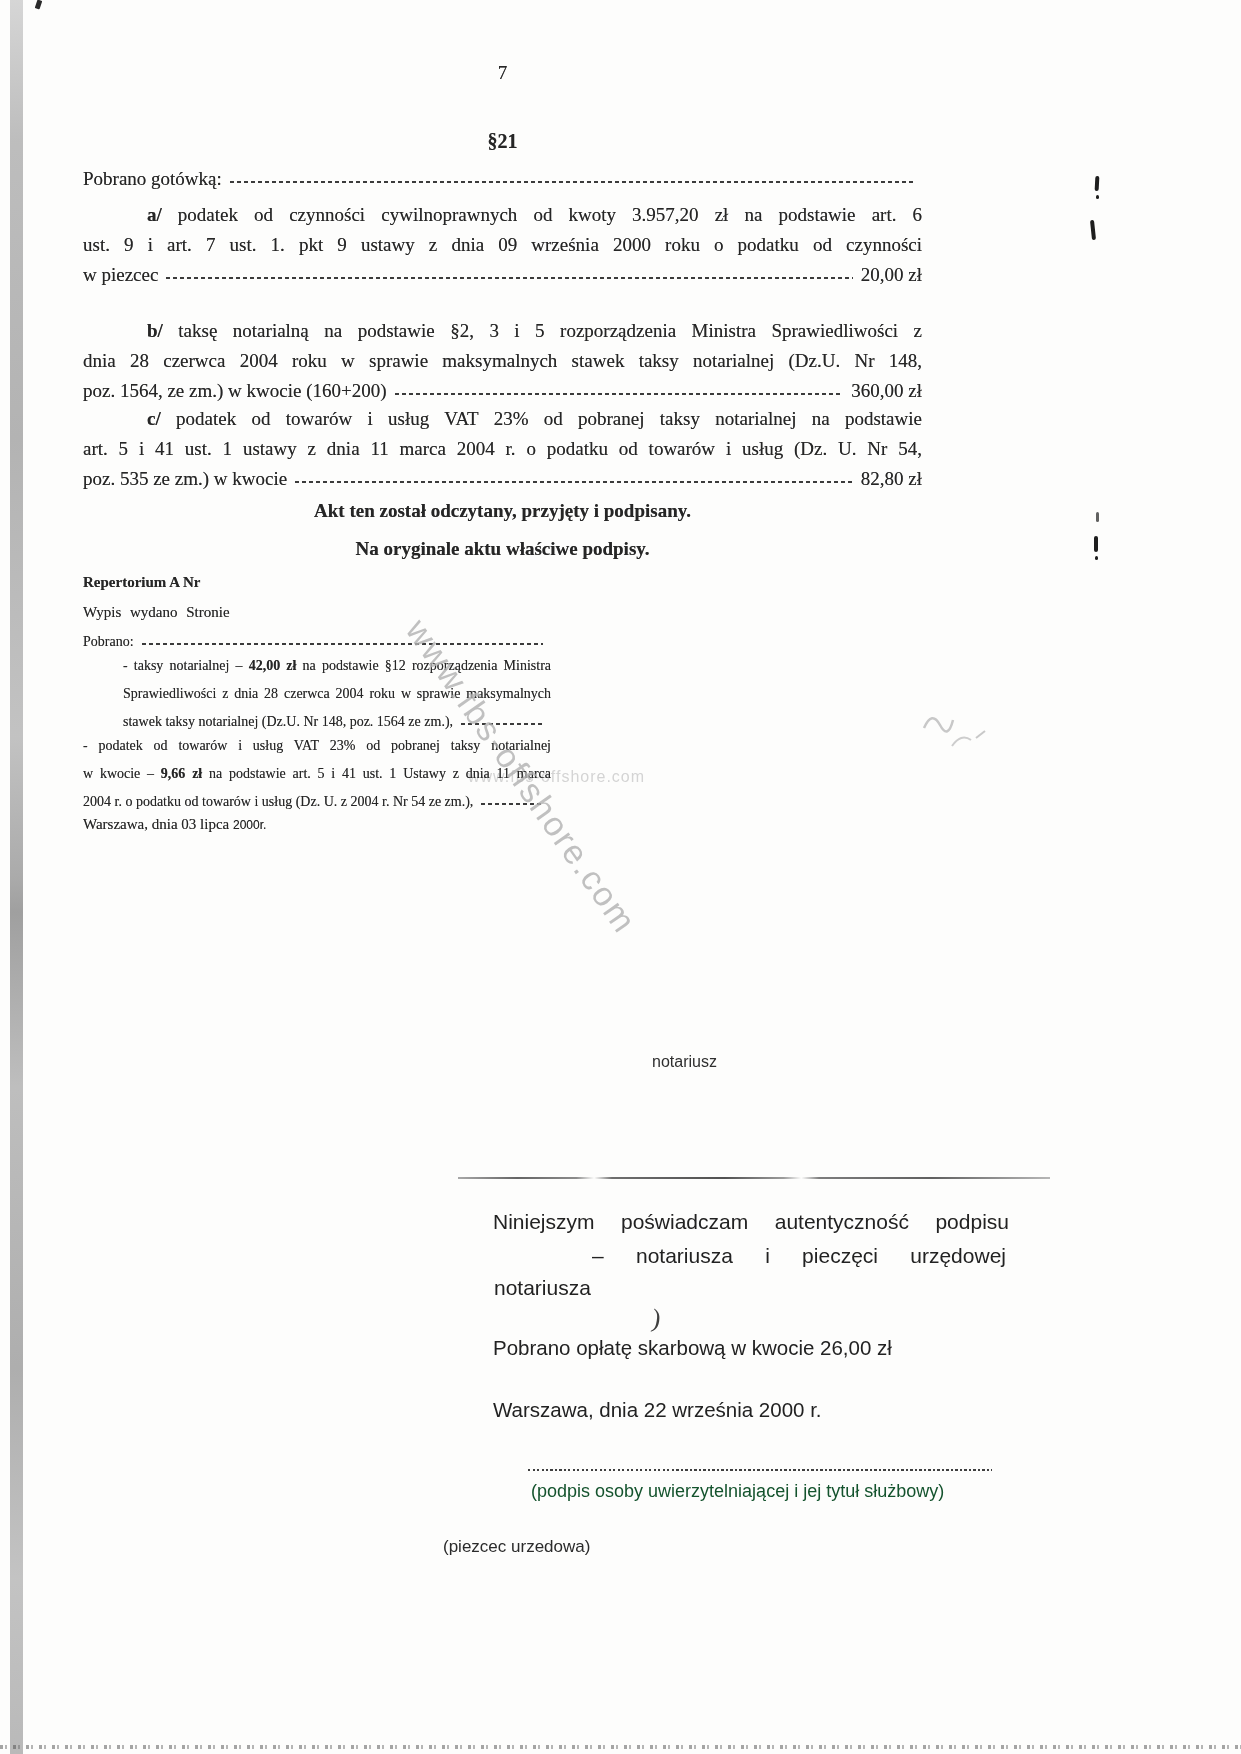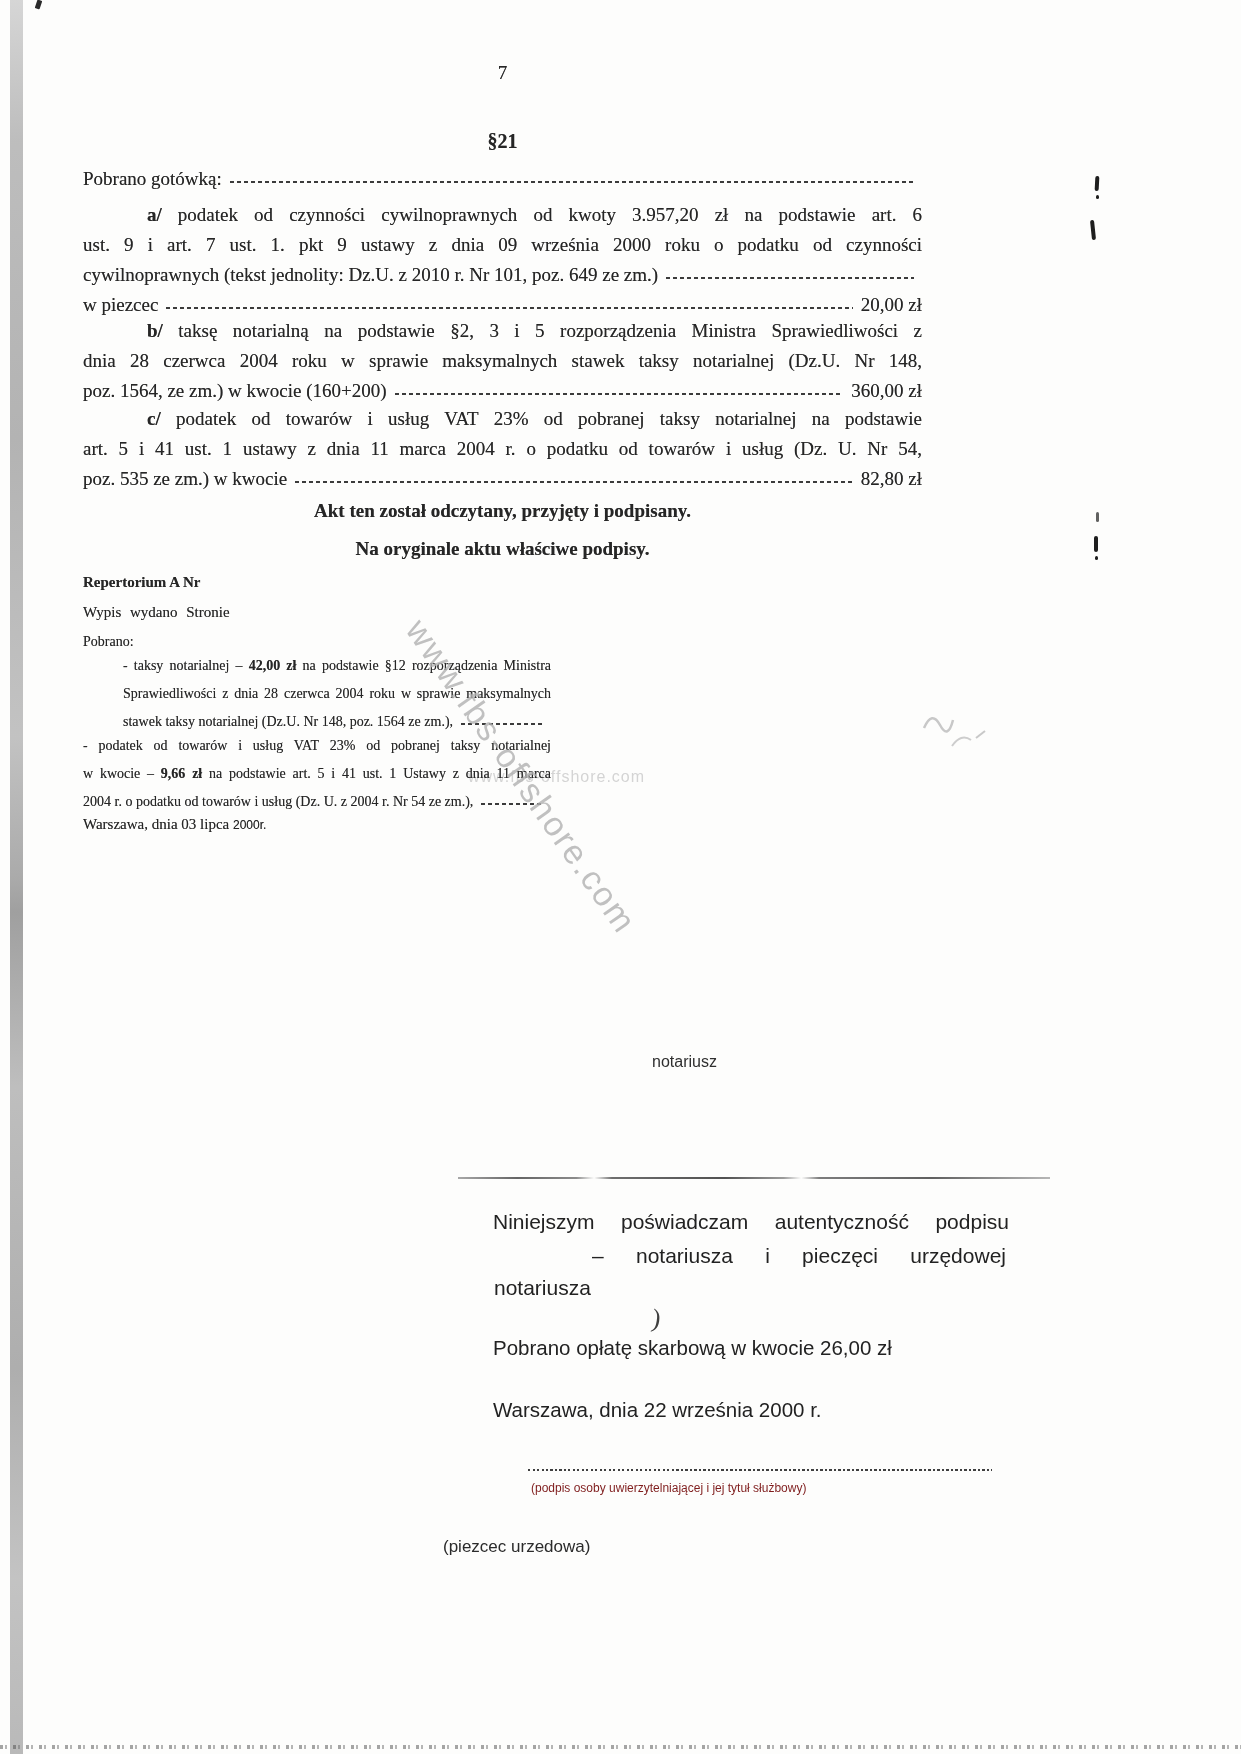--- a/index.html
+++ b/index.html
@@ -63,21 +63,21 @@
   .attest{position:absolute;z-index:2;font-family:"Liberation Sans","DejaVu Sans",sans-serif;color:#222;}
   .a-just{text-align:justify;text-align-last:justify;}
   .a-line1{left:493px;top:1210px;width:516px;font-size:21px;}
   .a-line2{left:592px;top:1244px;width:414px;font-size:21px;}
   .a-line3{left:494px;top:1276px;font-size:21px;}
   .a-stray{left:652px;top:1304px;font-size:26px;color:#3f3f3f;font-family:"Liberation Serif",serif;transform:rotate(9deg);}
   .a-fee{left:493px;top:1336px;font-size:20.5px;}
   .a-date{left:493px;top:1398px;font-size:20.5px;}
   .sigline{position:absolute;left:528px;top:1469px;width:464px;height:2px;z-index:2;
     background:repeating-linear-gradient(90deg,#3f3f3f 0 2px,transparent 2px 4.5px);}
-  .a-caption{left:531px;top:1481px;font-size:12px;color:#7f1d1d;}
+  .a-caption{left:531px;top:1481px;font-size:18px;color:#14532d;}
   .a-seal{left:443px;top:1537px;font-size:17px;color:#2b2b2b;}
 </style>
 </head>
 <body>
 
 <div class="page">
 
   <div class="scanband"></div>
   <div class="corner-tick"></div>
   <div class="bottomnoise"></div>
@@ -104,24 +104,20 @@
 
     <div class="abs line" style="top:164px;text-align:right;">
       <span>Pobrano gotówką:</span>
       <span class="dashfill"></span>
     </div>
 
     <div class="abs" style="top:200px;">
       <div class="just ind"><b>a/</b><span> podatek od czynności cywilnoprawnych od kwoty 3.957,20 zł na podstawie art. 6</span></div>
       <div class="just">ust. 9 i art. 7 ust. 1. pkt 9 ustawy z dnia 09 września 2000 roku o podatku od czynności</div>
       <div class="line">
-        <span>cywilnoprawnych (tekst jednolity: Dz.U. z 2010 r. Nr 101, poz. 649 ze zm.)</span>
-        <span class="dashfill"></span>
-      </div>
-      <div class="line">
         <span>w piezcec</span>
         <span class="dashfill"></span>
         <span class="endrun">20,00 zł</span>
       </div>
     </div>
 
     <div class="abs" style="top:316px;">
       <div class="just ind"><b>b/</b><span> taksę notarialną na podstawie §2, 3 i 5 rozporządzenia Ministra Sprawiedliwości z</span></div>
       <div class="just">dnia 28 czerwca 2004 roku w sprawie maksymalnych stawek taksy notarialnej (Dz.U. Nr 148,</div>
       <div class="line">
@@ -143,21 +139,21 @@
 
     <div class="abs center-bold" style="top:496px;">Akt ten został odczytany, przyjęty i podpisany.</div>
     <div class="abs center-bold" style="top:534px;">Na oryginale aktu właściwe podpisy.</div>
   </div>
 
   <div class="small-col" style="top:568px;height:290px;">
 
     <div class="abs rep" style="top:0;">Repertorium A Nr</div>
     <div class="abs wyd" style="top:30px;font-size:15px;">Wypis wydano Stronie</div>
 
-    <div class="abs line" style="top:60px;flex-direction:column;">
+    <div class="abs line" style="top:60px;">
       <span>Pobrano:</span>
       <span class="dashfill"></span>
     </div>
 
     <div class="abs" style="top:84px;margin-left:40px;">
       <div class="just"><span>- taksy notarialnej – </span><b>42,00 zł</b><span> na podstawie §12 rozporządzenia Ministra</span></div>
       <div class="just">Sprawiedliwości z dnia 28 czerwca 2004 roku w sprawie maksymalnych</div>
       <div class="line">
         <span>stawek taksy notarialnej (Dz.U. Nr 148, poz. 1564 ze zm.),</span>
         <span class="dashfill"></span>

